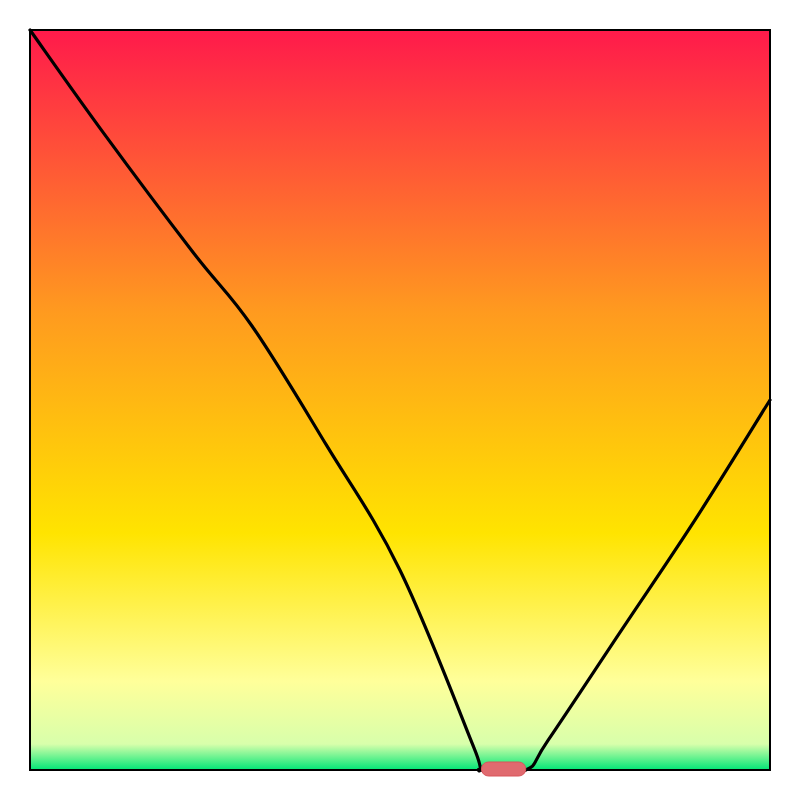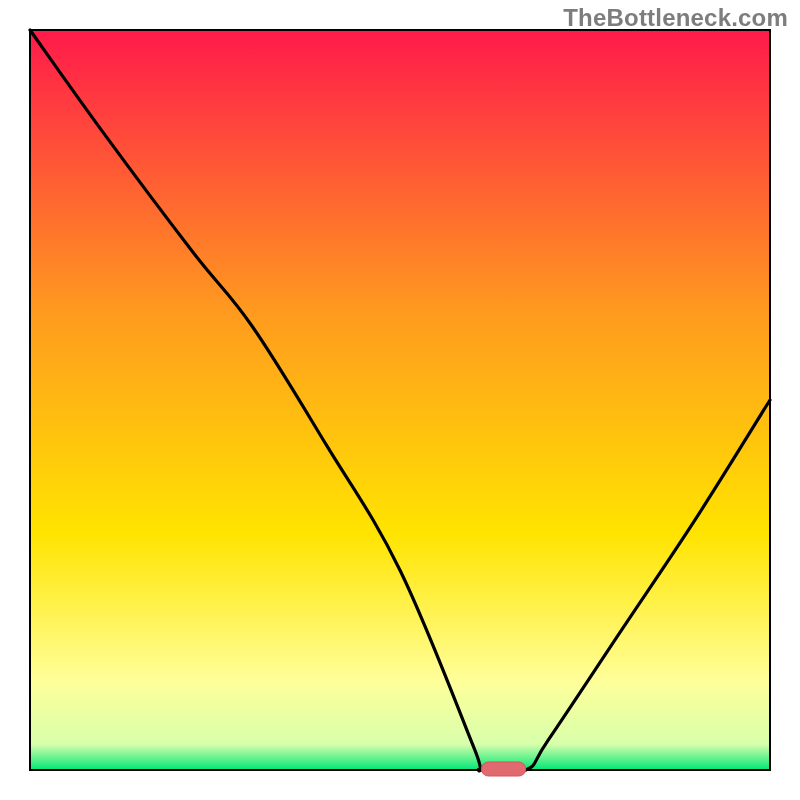--- a/index.html
+++ b/index.html
@@ -31,21 +31,20 @@
     top: 0;
     width: 800px;
     height: 800px;
   }
 </style>
 </head>
 <body>
 
 <div class="chart-wrap">
 
-  <div class="watermark">TheBottleneck.com</div>
 
   <svg class="plot" viewBox="0 0 800 800">
     <defs>
       <linearGradient id="bg-grad" x1="0" y1="0" x2="0" y2="1">
         <stop id="g0" offset="0%" stop-color="#ff1a4b"></stop>
         <stop id="g1" offset="38%" stop-color="#ff9a1f"></stop>
         <stop id="g2" offset="68%" stop-color="#ffe400"></stop>
         <stop id="g3" offset="88%" stop-color="#ffff9a"></stop>
         <stop id="g4" offset="96.5%" stop-color="#d8ffab"></stop>
         <stop id="g5" offset="100%" stop-color="#00e676"></stop>

